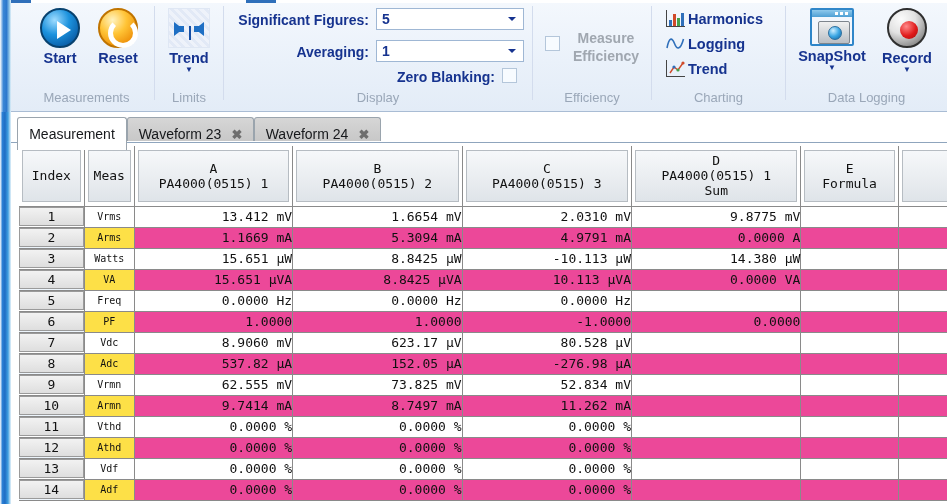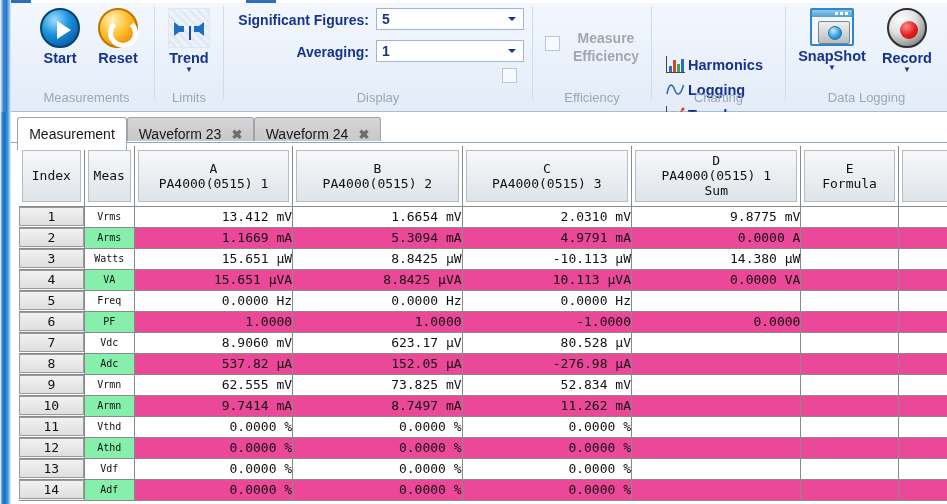--- a/index.html
+++ b/index.html
@@ -171,21 +171,20 @@
     border-radius: 50%;
     background: radial-gradient(circle at 35% 30%, #cfeeff 0%, #3ea8e5 50%, #1062a0 100%);
     border: 1px solid #2c6e9e;
   }
 
   
   .chartitem {
     position: absolute; left: 0; height: 23px;
     display: flex; align-items: center;
     cursor: default;
-    margin-top: 46px;
   }
   .chartitem .clbl {
     font-size: 14.5px; font-weight: bold; color: #16338f;
     font-family: "Liberation Sans", sans-serif;
     white-space: nowrap;
   }
   .ch-ico { width: 19px; height: 17px; margin-right: 3px; position: relative; flex: 0 0 19px; }
   .ch-harm {
     border-left: 1.5px solid #444; border-bottom: 1.5px solid #444;
   }
@@ -328,21 +327,21 @@
     font-size: 10px;
   }
   .val-cell {
     text-align: right;
     padding-right: 22px;
     font-family: "DejaVu Sans Mono", monospace;
     font-size: 13px;
     white-space: pre;
   }
   tr.alt td { background: #ec4899; }
-  tr.alt td.meas-cell { background: #86efac; }
+  tr.alt td.meas-cell { background: #fde047; }
   tr.alt td.idx-cell { background: #edf5fc; }
 </style>
 </head>
 <body>
 
 <div id="app">
 
   <div class="left-strip">
     <div class="left-strip-top"></div>
   </div>
@@ -386,20 +385,21 @@
         <span>5</span>
         <span class="arw"></span>
       </div>
 
       <div class="rlabel" style="left:0px;top:40px;width:145px;">Averaging:</div>
       <div class="rcombo" style="left:152px;top:36px;width:148px;">
         <span>1</span>
         <span class="arw"></span>
       </div>
 
+      <div class="rlabel" style="left:0px;top:65px;width:271px;">Zero Blanking:</div>
       <div class="rcheck" style="left:278px;top:64px;"></div>
 
       <div class="rgroup-title">Display</div>
     </div>
     <div class="rsep" style="left:521px;"></div>
 
     <div class="rgroup" style="left:522px;width:118px;">
       <div class="rcheck" style="left:12px;top:32px;"></div>
       <div class="rlabel disabled" style="left:30px;top:26px;width:86px;">Measure</div>
       <div class="rlabel disabled" style="left:30px;top:44px;width:86px;">Efficiency</div>

